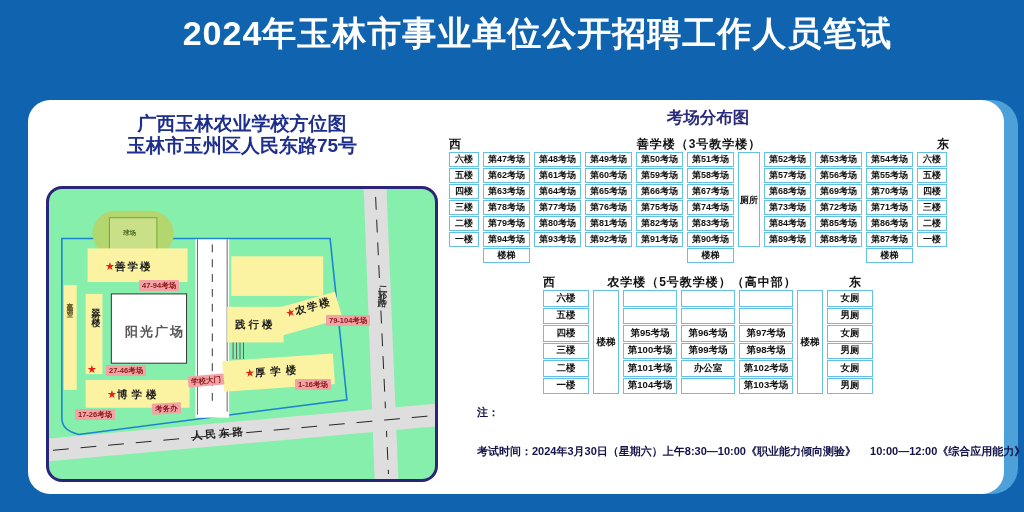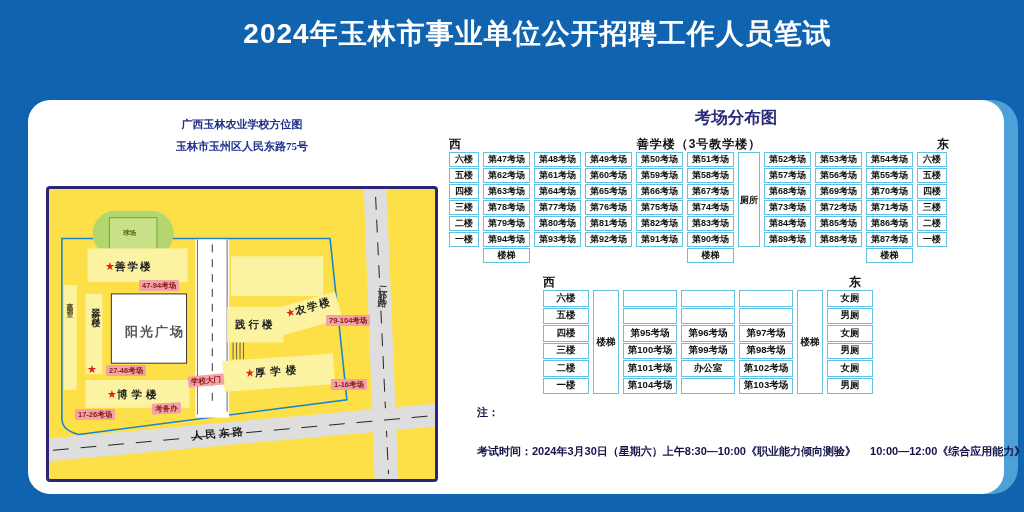--- a/index.html
+++ b/index.html
@@ -1,41 +1,41 @@
 <!DOCTYPE html>
 <html><head>
 <meta charset="utf-8">
 <style>
   html,body{margin:0;padding:0;}
   body{width:1024px;height:512px;overflow:hidden;font-family:"Liberation Sans","DejaVu Sans",sans-serif;}
   #page{position:absolute;left:0;top:0;width:1024px;height:512px;background:#1063ae;overflow:hidden;}
   
   .title{position:absolute;left:50px;top:14px;width:975px;text-align:center;color:#ffffff;
-         font-weight:800;font-size:28px;line-height:39px;letter-spacing:1px;}
+         font-weight:800;font-size:34px;line-height:39px;letter-spacing:1px;}
   
   .panel-accent{position:absolute;left:30px;top:100px;width:988px;height:394px;border-radius:26px;background:#4da0d8;}
   .panel{position:absolute;left:28px;top:100px;width:976px;height:394px;border-radius:22px;background:#ffffff;}
   
   .map-title{position:absolute;left:100px;top:113px;width:284px;text-align:center;color:#1d2e8c;
-             font-weight:800;font-size:11px;line-height:22px;font-family:Liberation Serif, serif;}
+             font-weight:800;font-size:19px;line-height:22px;}
   .map-box{position:absolute;left:46px;top:186px;width:386px;height:290px;border:3px solid #2b2479;
-           border-radius:4px;background:#fde047;overflow:hidden;}
+           border-radius:16px;background:#86efac;overflow:hidden;}
   .map-box svg{position:absolute;left:0;top:0;}
   .mlabel{position:absolute;color:#222222;font-weight:bold;white-space:nowrap;}
   .bname{font-size:10.5px;letter-spacing:2px;}
   .star{color:#e02318;font-size:11px;font-weight:normal;letter-spacing:0;}
   .tag{position:absolute;background:#f1a3a5;color:#8b1717;font-weight:bold;font-size:7.5px;
        padding:1px 3px;line-height:9px;white-space:nowrap;border-radius:1px;}
   .vtext{writing-mode:vertical-lr;text-orientation:upright;white-space:nowrap;}
   .plaza-label{font-size:13px;color:#555555;font-weight:bold;letter-spacing:2px;}
   .field-label{font-size:6.5px;color:#4c6a1c;font-weight:bold;}
   .roadname{font-size:10.5px;color:#1a1a1a;font-weight:800;letter-spacing:3px;}
   .roadname-v{font-size:9px;color:#333333;font-weight:bold;letter-spacing:4px;}
   
-  .dist-title{position:absolute;left:476px;top:107px;width:520px;text-align:center;color:#2a2a7c;
+  .dist-title{position:absolute;left:448px;top:107px;width:520px;text-align:center;color:#2a2a7c;
               font-weight:800;font-size:16.5px;}
   .cap-row{position:absolute;display:flex;justify-content:space-between;align-items:flex-end;
            color:#111111;font-weight:800;font-size:12px;}
   .cap-row .cap{letter-spacing:1px;text-align:right;}
   table{border-collapse:separate;border-spacing:4px 1px;table-layout:fixed;position:absolute;}
   td{border:1.2px solid #63c1e5;background:#ffffff;text-align:center;font-weight:bold;color:#111111;
      padding:0;overflow:hidden;white-space:nowrap;}
   #table1 td{font-size:9px;height:12.5px;}
   #table2 td{font-size:9.5px;height:14.5px;}
   td.blank{border:none;background:transparent;}
@@ -118,21 +118,21 @@
     <div class="tag" style="left:103px;top:214px;transform:rotate(-3deg);">考务办</div>
     <div class="tag" style="left:139px;top:186px;transform:rotate(-5deg);">学校大门</div>
     <div class="mlabel bname" style="left:186px;top:129px;letter-spacing:3px;">践行楼</div>
     <div class="mlabel bname" style="left:236px;top:112px;transform:rotate(-16deg);">
       <span class="star">★</span><span>农学楼</span>
     </div>
     <div class="tag" style="left:277px;top:126px;">79-104考场</div>
     <div class="mlabel bname" style="left:196px;top:176px;letter-spacing:5px;transform:rotate(-4deg);">
       <span class="star">★</span><span>厚学楼</span>
     </div>
-    <div class="tag" style="left:246px;top:190px;margin-left:36px;">1-16考场</div>
+    <div class="tag" style="left:246px;top:190px;">1-16考场</div>
     <div class="mlabel roadname" style="left:143px;top:238px;transform:rotate(-5deg);">人民东路</div>
     <div class="mlabel roadname-v vtext" style="left:327px;top:90px;transform:rotate(3deg);">二环北路</div>
   </div>
 
   <div class="dist-title">考场分布图</div>
 
   <div class="cap-row" style="left:449px;top:136px;width:500px;">
     <span>西</span>
     <span class="cap">善学楼（3号教学楼）</span>
     <span>东</span>
@@ -236,20 +236,21 @@
           <td class="blank"></td>
           <td class="blank"></td>
           <td>楼梯</td>
           <td class="blank"></td>
         </tr>
       </tbody>
   </table>
 
   <div class="cap-row" style="left:543px;top:274px;width:318px;">
     <span>西</span>
+    <span class="cap">农学楼（5号教学楼）（高中部）</span>
     <span>东</span>
   </div>
   <table id="table2" style="left:539px;top:289px;">
     <colgroup>
       <col style="width:46px">
         <col style="width:26px">
         <col style="width:54px">
         <col style="width:54px">
       <col style="width:54px">
         <col style="width:26px">

